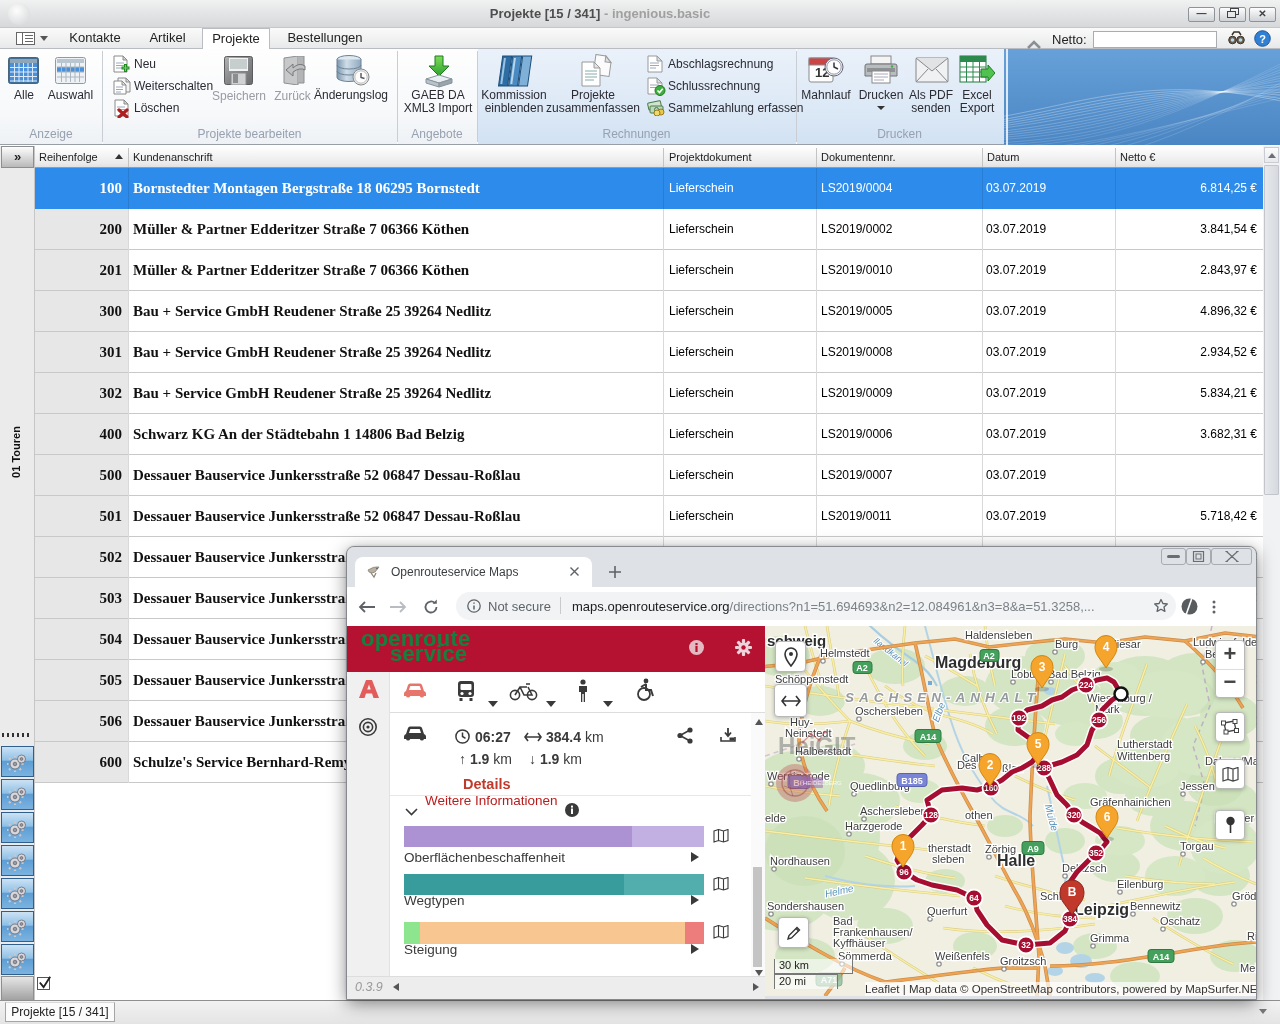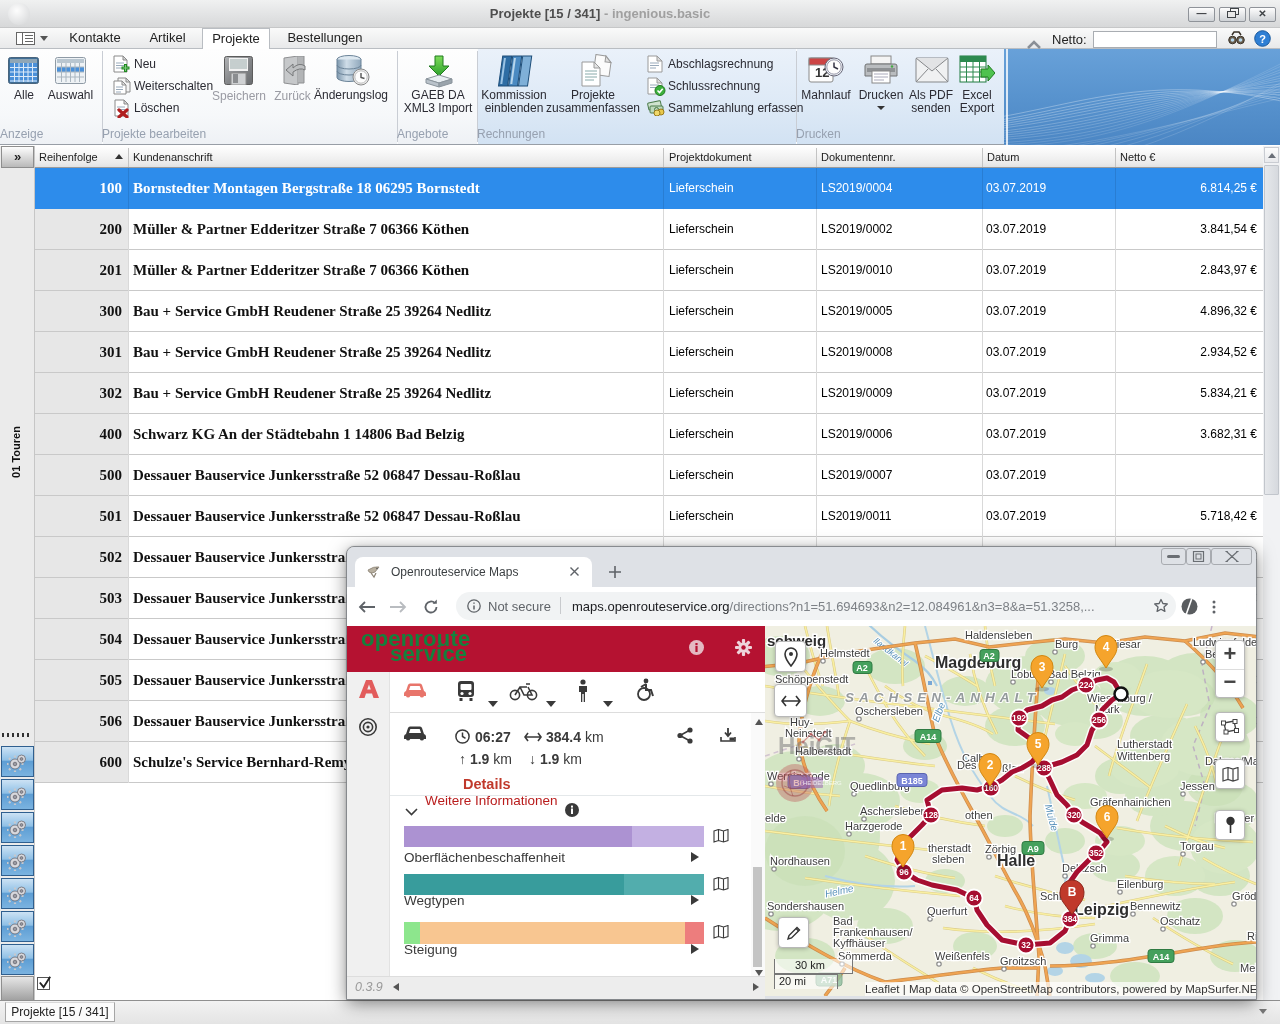--- a/index.html
+++ b/index.html
@@ -16,21 +16,21 @@
 .apptab{top:0;height:21px;font-size:13px;color:#222;text-align:center;line-height:20px}
 #tab-active{left:202px;width:68px;background:#fff;border:1px solid #b9bdc2;border-bottom:none;height:22px}
 .search-lbl{top:4px;font-size:13px;color:#222}
 #searchbox{left:1093px;top:3px;width:124px;height:17px;background:#fff;border:1px solid #a9adb2}
 
 #ribbon{left:0;top:49px;width:1280px;height:96px;background:#fbfcfd;border-bottom:1px solid #989ea6}
 .rgroup{top:0;height:95px}
 .rg-plain{background:linear-gradient(180deg,#fefefe 0%,#f6f8fa 70%,#eef1f5 100%)}
 .rg-blue{background:linear-gradient(180deg,#eaf1fa 0%,#dde9f6 60%,#d2e2f3 100%)}
 .rsep{top:2px;width:1px;height:91px;background:#c9cdd4}
-.rcaption{bottom:3px;width:100%;text-align:left;font-size:12px;color:#97a1b0}
+.rcaption{bottom:3px;width:100%;text-align:center;font-size:12px;color:#97a1b0}
 .rlabel{font-size:12px;color:#2b2b33;text-align:center;line-height:13px}
 .rlabel-dis{font-size:12px;color:#9a9ba3;text-align:center}
 .rsmall{font-size:12px;color:#2b2b33}
 
 #ribbonblue{left:1004px;top:49px;width:276px;height:96px;background:linear-gradient(180deg,#68a1d9 0%,#5893ce 50%,#4b86c4 100%);overflow:hidden}
 
 #gridhead{left:35px;top:146px;width:1228px;height:22px;background:linear-gradient(180deg,#ffffff,#ebebeb 80%,#e2e2e2);border-bottom:1px solid #9b9b9b}
 .hcell{top:0;height:22px;font-size:11px;color:#1c1c1c;line-height:22px}
 .hsep{top:2px;width:1px;height:19px;background:#c3c3c3}
 .row{left:35px;width:1228px;height:41px;background:#fff}
@@ -1308,18 +1308,18 @@
   <svg style="position:absolute;left:6px;top:10px" width="20" height="12" viewBox="0 0 20 12">
             <path d="M5 1 L1 6 L5 11 M15 1 L19 6 L15 11 M1 6 H19" fill="none" stroke="#333" stroke-width="1.6"></path>
           </svg>
  </div>
  <div class="abs" style="left:13px;top:291px;width:31px;height:31px;background:#fff;border:1px solid #b8b8b8;border-radius:4px;box-shadow:0 1px 4px rgba(0,0,0,.25)">
   <svg style="position:absolute;left:7px;top:7px" width="16" height="16" viewBox="0 0 16 16">
             <path d="M2 14 L3 10.5 L11 2.5 L13.5 5 L5.5 13z" fill="none" stroke="#333" stroke-width="1.4"></path>
             <path d="M10 3.5 L12.5 6" stroke="#333" stroke-width="1.2"></path>
           </svg>
  </div>
- <div class="abs" style="left:9px;top:333px;width:79px;height:15px;background:rgba(255,255,255,.55);border:1.5px solid #777;border-top:none;font-size:11px;color:#222;padding-left:20px;line-height:12px">30 km</div>
+ <div class="abs" style="left:9px;top:333px;width:79px;height:15px;background:rgba(255,255,255,.55);border:1.5px solid #777;border-top:none;font-size:11px;color:#222;padding-left:4px;line-height:12px">30 km</div>
  <div class="abs" style="left:9px;top:348px;width:64px;height:15px;background:rgba(255,255,255,.55);border:1.5px solid #777;border-bottom:none;font-size:11px;color:#222;padding-left:4px;line-height:13px">20 mi</div>
  <div class="abs" style="left:100px;top:356px;width:391px;height:14px;background:rgba(255,255,255,.7);font-size:11.5px;color:#333;text-align:right;padding-right:3px;line-height:14px;white-space:nowrap">Leaflet | Map data © OpenStreetMap contributors, powered by MapSurfer.NET</div>
 </div>
 </div>
 </div>
 
 </body></html>

